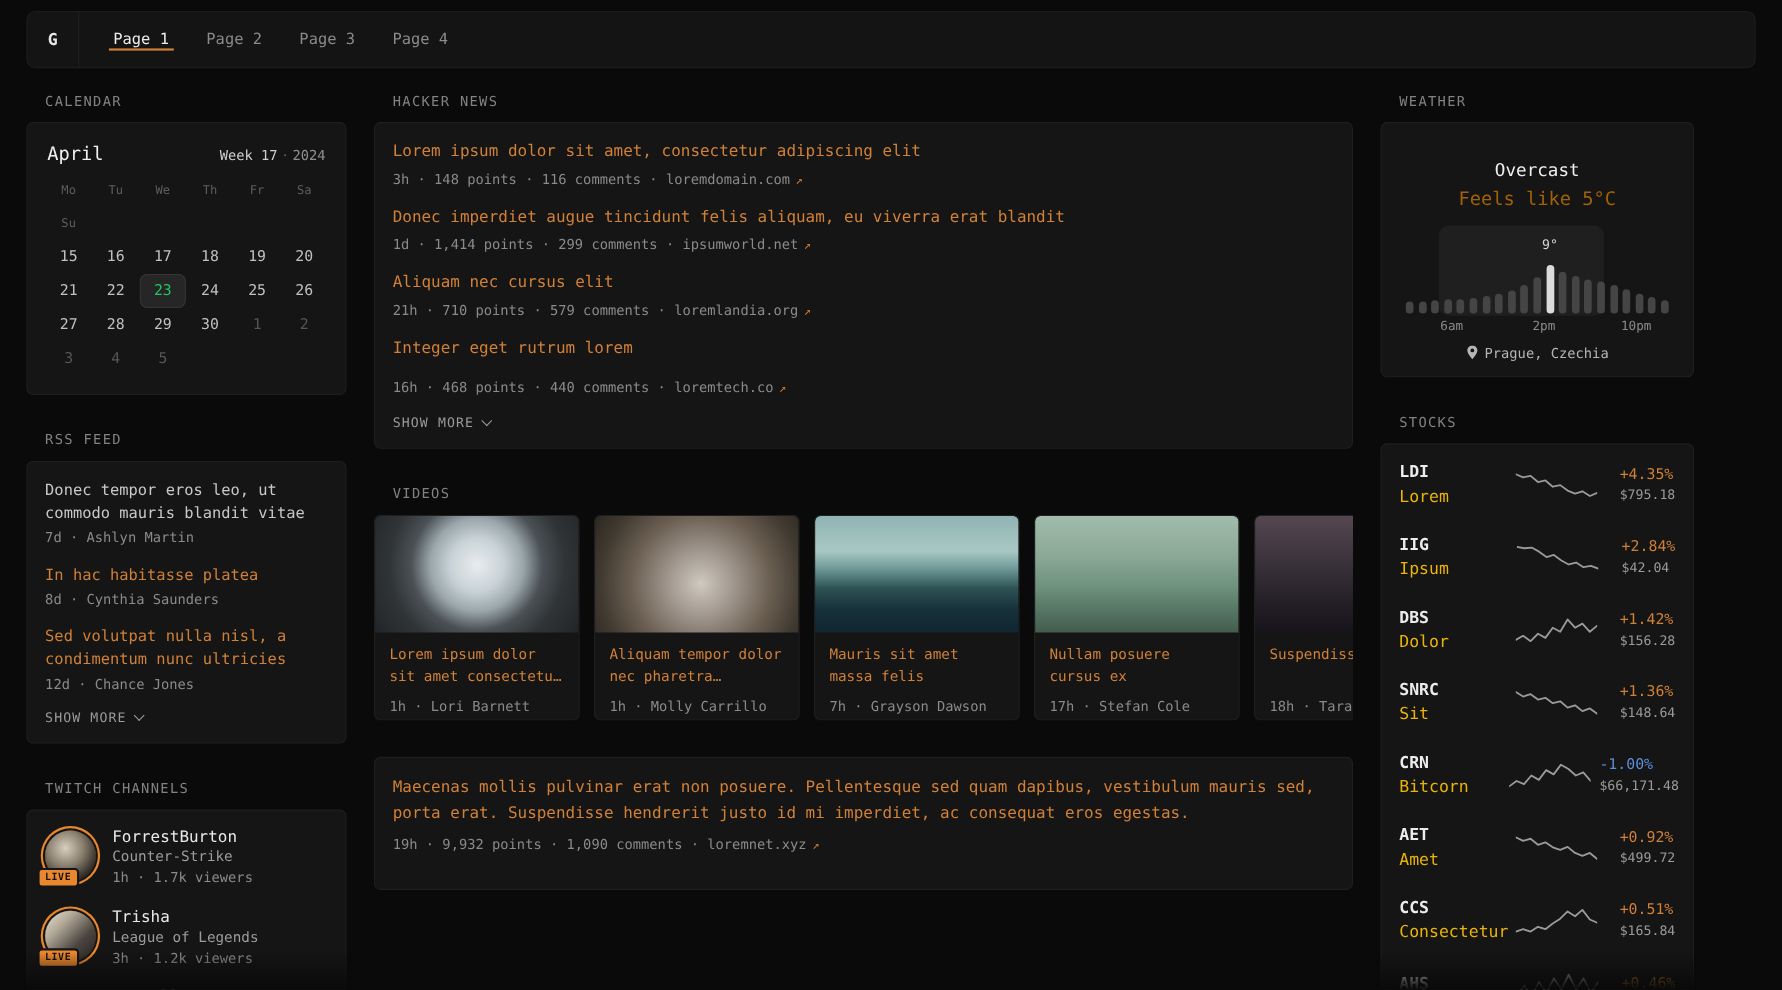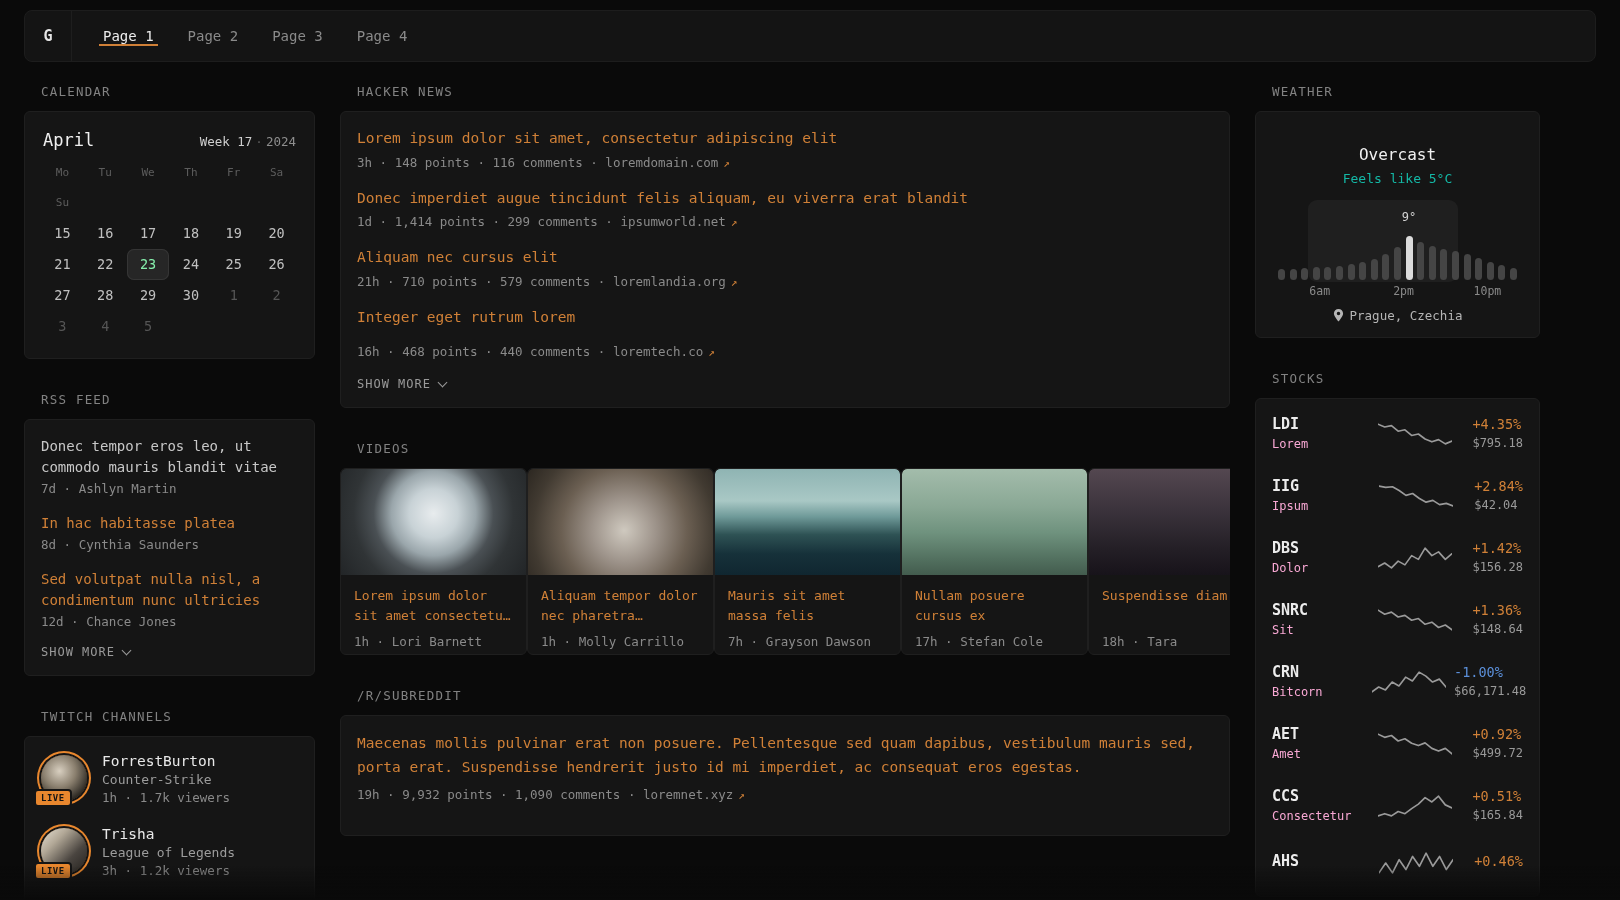--- a/index.html
+++ b/index.html
@@ -34,21 +34,21 @@
   
   .cal-head{display:flex;justify-content:space-between;align-items:baseline;margin:2px 2px 8px}
   .cal-month{font-size:17px;color:#f0f0f0}
   .cal-meta{font-size:12.5px;color:#8e8e8e}
   .cal-meta .wk{color:#cfcfcf}
   .cal-meta .sep{color:#5a5a5a;margin:0 3px}
   .cal-grid{display:grid;grid-template-columns:repeat(6,1fr);text-align:center}
   .cal-dow{font-size:11px;color:#5d5d5d;padding:8px 0 9px}
   .cal-day{font-size:13.5px;color:#c0c0c0;height:31px;line-height:31px;border-radius:7px}
   .cal-day.dim{color:#555}
-  .cal-day.today{background:#262626;color:#86efac;box-shadow:inset 0 0 0 1px #353535}
+  .cal-day.today{background:#262626;color:#22c55e;box-shadow:inset 0 0 0 1px #353535}
 
   
   .rss-item{margin-bottom:14px}
   .rss-title{display:block;font-size:14px;line-height:1.5;color:#d08037;margin-bottom:2px}
   .rss-item.muted .rss-title{color:#c8c8c8}
 
   
   .tw-item{display:flex;gap:15px;margin-bottom:18px;align-items:flex-start}
   .avatar-wrap{position:relative;width:46px;height:46px;flex:none;margin-top:2px}
   .avatar{width:46px;height:46px;border-radius:50%;background:#3a3a3a}
@@ -64,35 +64,35 @@
   .tw-game{font-size:13px;color:#9c9c9c;margin-bottom:2px}
 
   
   .hn-item{margin-bottom:15px}
   .hn-title{display:block;font-size:14.5px;color:#d08037;margin-bottom:4px;line-height:1.5}
   .src{color:#8a8a8a}
   .arrow{color:#d08037;font-size:11px;margin-left:5px}
   .sub-title{display:block;font-size:14.5px;line-height:1.65;color:#d08037;margin-bottom:6px}
 
   
-  .video-row{display:flex;width:890px;overflow:hidden}
+  .video-row{display:flex;gap:13px;width:890px;overflow:hidden}
   .video-card{width:187px;flex:none;background:#151515;border:1px solid #1f1f1f;border-radius:6px;overflow:hidden}
   .thumb{display:block;height:106px;border-radius:5px 5px 0 0}
   .thumb.towers{background:radial-gradient(circle at 50% 42%,#e8ecee 0%,#c8d2d6 22%,#9aa6ab 38%,#4a5054 54%,#303436 72%,#222527 100%)}
   .thumb.camera{background:radial-gradient(circle at 52% 58%,#cfc9bf 0%,#9d938a 28%,#6b5f52 55%,#413a31 80%,#2c2721 100%)}
   .thumb.sea{background:linear-gradient(180deg,#8fb4b3 0%,#a9c8c5 30%,#6f9a99 45%,#2e5254 62%,#16313a 80%,#102630 100%)}
   .thumb.canoe{background:linear-gradient(180deg,#a3bcab 0%,#8aa895 35%,#6f927e 60%,#52705f 85%,#435c4e 100%)}
   .thumb.dark{background:linear-gradient(180deg,#544750 0%,#3a323b 40%,#241f26 75%,#17131a 100%)}
   .v-title{display:block;font-size:13px;line-height:1.55;color:#d08037;margin:11px 13px 7px;height:40px;overflow:hidden}
   .video-card .meta{margin:0 13px 2px;white-space:nowrap;overflow:hidden}
 
   
   .weather-card{text-align:center;padding:33px 14px 14px}
   .wx-cond{font-size:16px;color:#f0f0f0;margin-bottom:7px}
-  .wx-feels{font-size:13px;color:#14b8a6}
+  .wx-feels{font-size:17px;color:#a16207}
   .wx-chart{position:relative;height:100px;margin:12px 6px 2px}
   .wx-band{position:absolute;left:13%;width:62%;top:2px;bottom:16px;background:rgba(255,255,255,0.045);border-radius:9px}
   .wx-bars{position:absolute;left:2px;right:2px;bottom:18px;height:50px;display:flex;
     align-items:flex-end;justify-content:space-between}
   .wx-bar{width:7px;border-radius:4px;background:#454545}
   .wx-bar.hot{background:#dcdcdc}
   .wx-peak{position:absolute;top:12px;transform:translateX(-50%);font-size:12px;color:#d4d4d4}
   .wx-times{position:absolute;left:0;right:0;bottom:0;height:14px}
   .wx-time{position:absolute;transform:translateX(-50%);font-size:11.5px;color:#8a8a8a}
   .wx-time:nth-of-type(1){left:18%}
@@ -100,21 +100,21 @@
   .wx-time:nth-of-type(3){left:87%}
   .wx-loc{display:flex;align-items:center;justify-content:center;gap:6px;font-size:12.5px;
     color:#b5b5b5;margin-top:10px}
   .pin{width:11px;height:13px;fill:#b5b5b5}
 
   
   .stock-row{display:flex;align-items:center;margin-bottom:26px;gap:8px}
   .stock-row:last-child{margin-bottom:4px}
   .stock-id{width:92px;flex:none}
   .ticker{font-size:15px;font-weight:bold;color:#ececec;margin-bottom:4px}
-  .sname{font-size:12px;color:#f9a8d4}
+  .sname{font-size:15px;color:#eab308}
   .spark{width:74px;height:27px;flex:none;margin:0 auto}
   .spark polyline{fill:none;stroke:#9a9a9a;stroke-width:1.6;stroke-linejoin:round;stroke-linecap:round}
   .stock-val{margin-left:auto;text-align:left}
   .change{font-size:13.5px;color:#d08037;margin-bottom:4px}
   .change.down{color:#5b8fd9}
   .price{font-size:12px;color:#9a9a9a}
 
   body::after{content:"";position:fixed;left:0;right:0;bottom:0;height:34px;
     background:linear-gradient(to bottom,rgba(10,10,10,0),#0a0a0a);pointer-events:none}
 </style>
@@ -321,21 +321,20 @@
 
           <div class="video-card">
             <a class="thumb dark"></a>
             <a class="v-title">Suspendisse diam</a>
             <div class="meta">18h · Tara</div>
           </div>
         </div>
     </section>
 
     <section class="widget">
-      <h2 class="wtitle">/R/SUBREDDIT</h2>
       <div class="card">
 
           <div class="hn-item">
             <a class="sub-title">Maecenas mollis pulvinar erat non posuere. Pellentesque sed quam dapibus, vestibulum mauris sed, porta erat. Suspendisse hendrerit justo id mi imperdiet, ac consequat eros egestas.</a>
             <div class="meta"><span>19h · 9,932 points · 1,090 comments · </span><a class="src"><span>loremnet.xyz</span><span class="arrow">↗</span></a></div>
           </div>
         </div>
     </section>
 
   </div>

